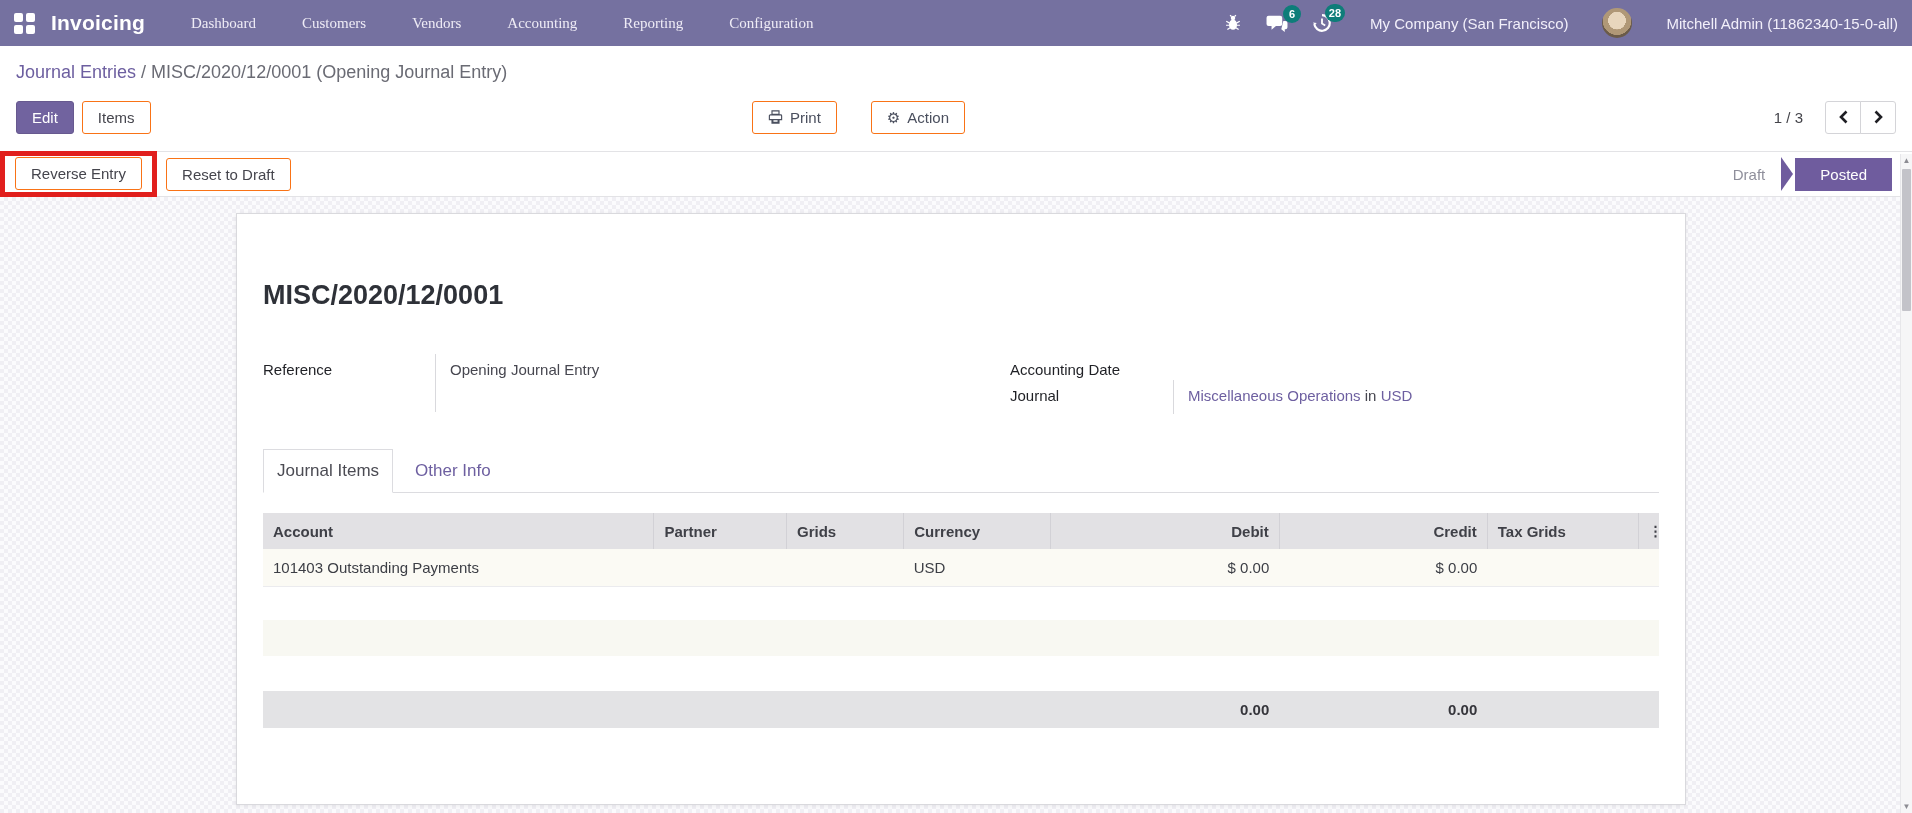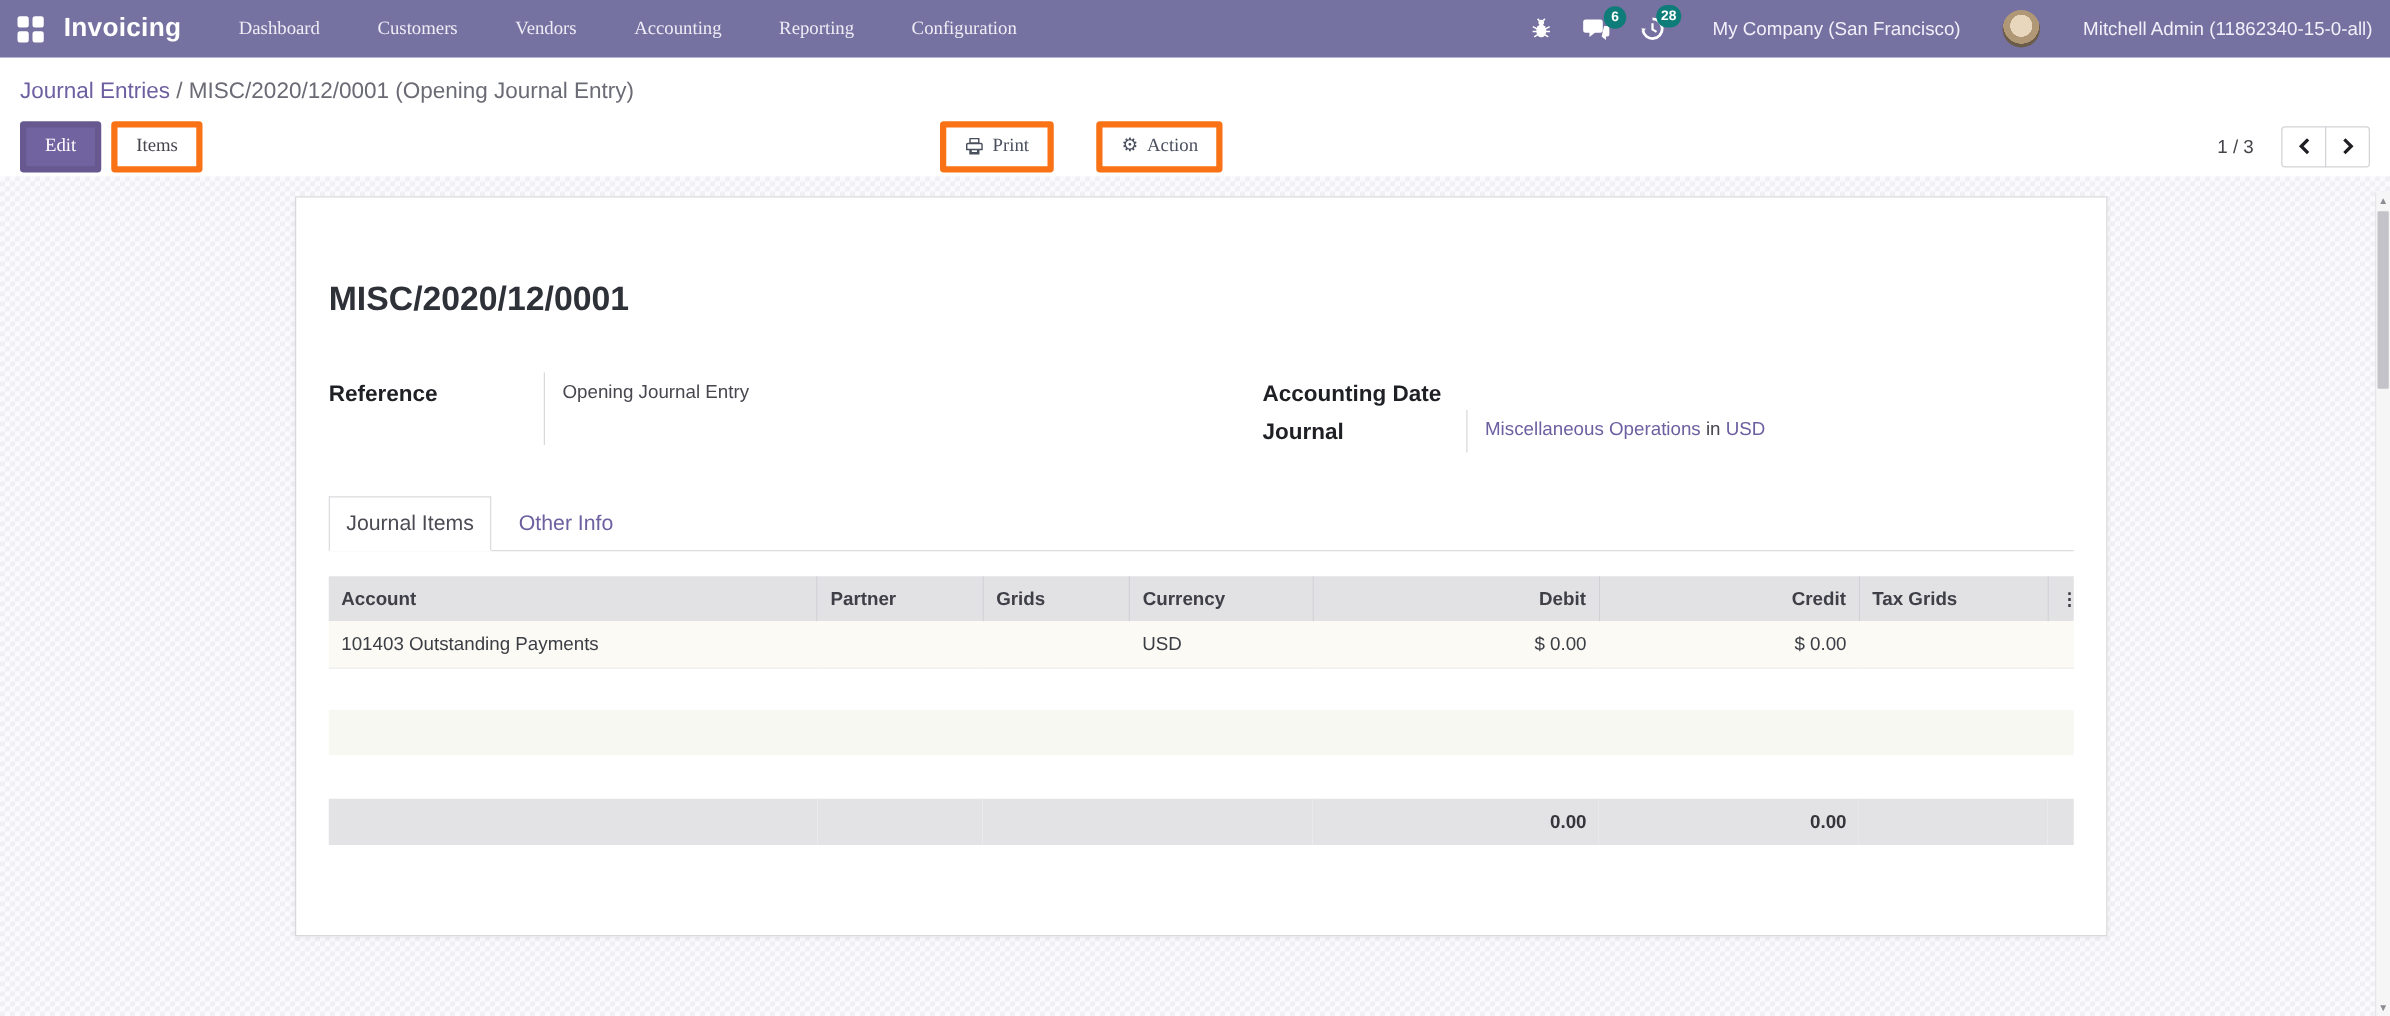--- a/index.html
+++ b/index.html
@@ -21,21 +21,21 @@
   .nav-company { color:#f2effa; font-size:15px; margin-left:14px; cursor:pointer; white-space:nowrap; }
   .avatar { width:30px; height:30px; border-radius:50%; margin-left:10px;
             background:radial-gradient(circle at 50% 42%, #e8d6bd 0 38%, #b09877 39% 62%, #6b5b49 63% 100%); cursor:pointer; }
   .nav-user { color:#f2effa; font-size:15px; margin-left:10px; cursor:pointer; white-space:nowrap; }
 
   
   .breadcrumb-row { padding:16px 16px 10px; font-size:18px; }
   .breadcrumb-link { color:#6d5fa0; cursor:pointer; }
   .breadcrumb-sep, .breadcrumb-current { color:#6a6b74; }
   .buttons-row { position:relative; height:48px; display:flex; align-items:center; padding:0 16px; }
-  .btn { font-size:15px; padding:6px 15px; border-radius:3px; border:5px solid #f97316; background:#fff; color:#45454d; cursor:pointer; line-height:19px;font-family:Liberation Serif, serif; }
+  .btn { font-size:15px; padding:6px 15px; border-radius:3px; border:1px solid #f97316; background:#fff; color:#45454d; cursor:pointer; line-height:19px; }
   .btn-primary { background:#71639f; border-color:#67598f; color:#fff; }
   .btn + .btn { margin-left:8px; }
   .center-actions { position:absolute; left:752px; display:flex; gap:26px; }
   .icon-btn { display:flex; align-items:center; gap:7px; color:#4a4f5e; }
   .gear-glyph { font-size:15px; line-height:1; }
   .pager { position:absolute; right:16px; display:flex; align-items:center; }
   .pager-value { font-size:15px; color:#44444a; margin-right:22px; cursor:pointer; }
   .pager-btn { width:36px; height:33px; background:#fff; border:1px solid #d4d4d8; display:flex; align-items:center; justify-content:center; cursor:pointer; }
   .pager-btn.prev { border-radius:3px 0 0 3px; }
   .pager-btn.next { border-radius:0 3px 3px 0; margin-left:-1px; }
@@ -60,21 +60,21 @@
              background-size:8px 8px; background-position:0 0, 4px 4px; }
   .sheet { width:1450px; height:592px; margin:16px 0 0 236px; background:#fff; border:1px solid #d9d9dd;
            box-shadow:0 1px 4px rgba(0,0,0,.07); padding:0 26px; }
   .doc-title { margin-top:64px; font-size:27px; line-height:34px; font-weight:700; color:#2e3138; }
 
   .fields { display:flex; margin-top:42px; }
   .fgroup-left { width:640px; }
   .fgroup-right { margin-left:107px; width:620px; }
   .frow { display:flex; align-items:flex-start; }
   .frow + .frow { margin-top:2px; }
-  .flabel { font-size:18px; font-weight:700; color:#1f2025; padding-top:7px; }
+  .flabel { font-size:15px; font-weight:400; color:#1f2025; padding-top:7px; }
   .fgroup-left .flabel { width:172px; }
   .fgroup-right .flabel { width:163px; }
   .fvalue { border-left:1px solid #d9d9dd; padding:7px 0 7px 14px; font-size:15px; color:#474750; flex:1; }
   .fvalue.tall { min-height:58px; }
   .fvalue.short { min-height:34px; }
   .flink { color:#6d5fa0; cursor:pointer; }
 
   .tabs { margin-top:35px; border-bottom:1px solid #dcdce0; display:flex; align-items:flex-end; }
   .tab { font-size:17px; padding:11px 13px; cursor:pointer; }
   .tab.active { border:1px solid #dcdce0; border-bottom:1px solid #fff; margin-bottom:-1px; background:#fff; color:#4b4b53; }
@@ -175,20 +175,33 @@
         </svg>
       </div>
       <div class="pager-btn next">
         <svg width="11" height="14" viewBox="0 0 10 14">
           <path d="M2 1.5L7.5 7L2 12.5" stroke="#1f1f24" stroke-width="2.6" fill="none"></path>
         </svg>
       </div>
     </div>
   </div>
 
+  <div class="statusbar">
+    <div class="highlight-box">
+      <button class="btn">Reverse Entry</button>
+    </div>
+    <button class="btn reset-btn">Reset to Draft</button>
+    <div class="status-widget">
+      <span class="stage-draft">Draft</span>
+      <div class="stage-posted">
+        <span class="posted-tip"></span>
+        <span class="posted-box">Posted</span>
+      </div>
+    </div>
+  </div>
 
   <div class="content">
     <div class="sheet">
       <div class="doc-title">MISC/2020/12/0001</div>
 
       <div class="fields">
         <div class="fgroup-left">
           <div class="frow">
             <div class="flabel">Reference</div>
             <div class="fvalue tall">Opening Journal Entry</div>

